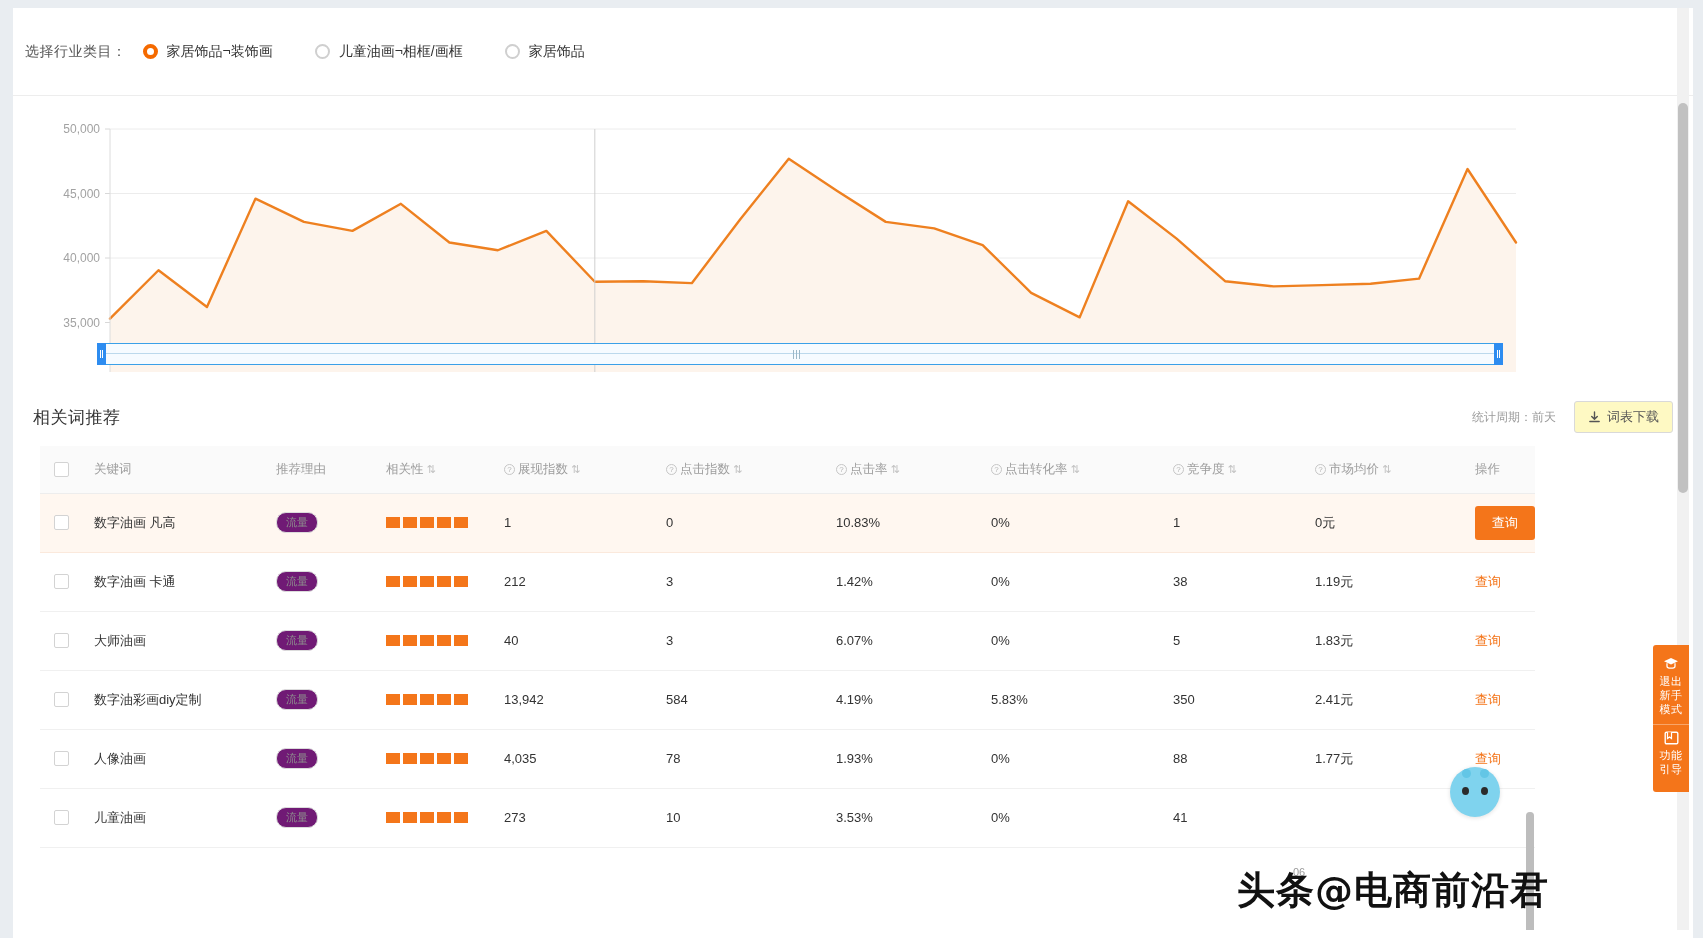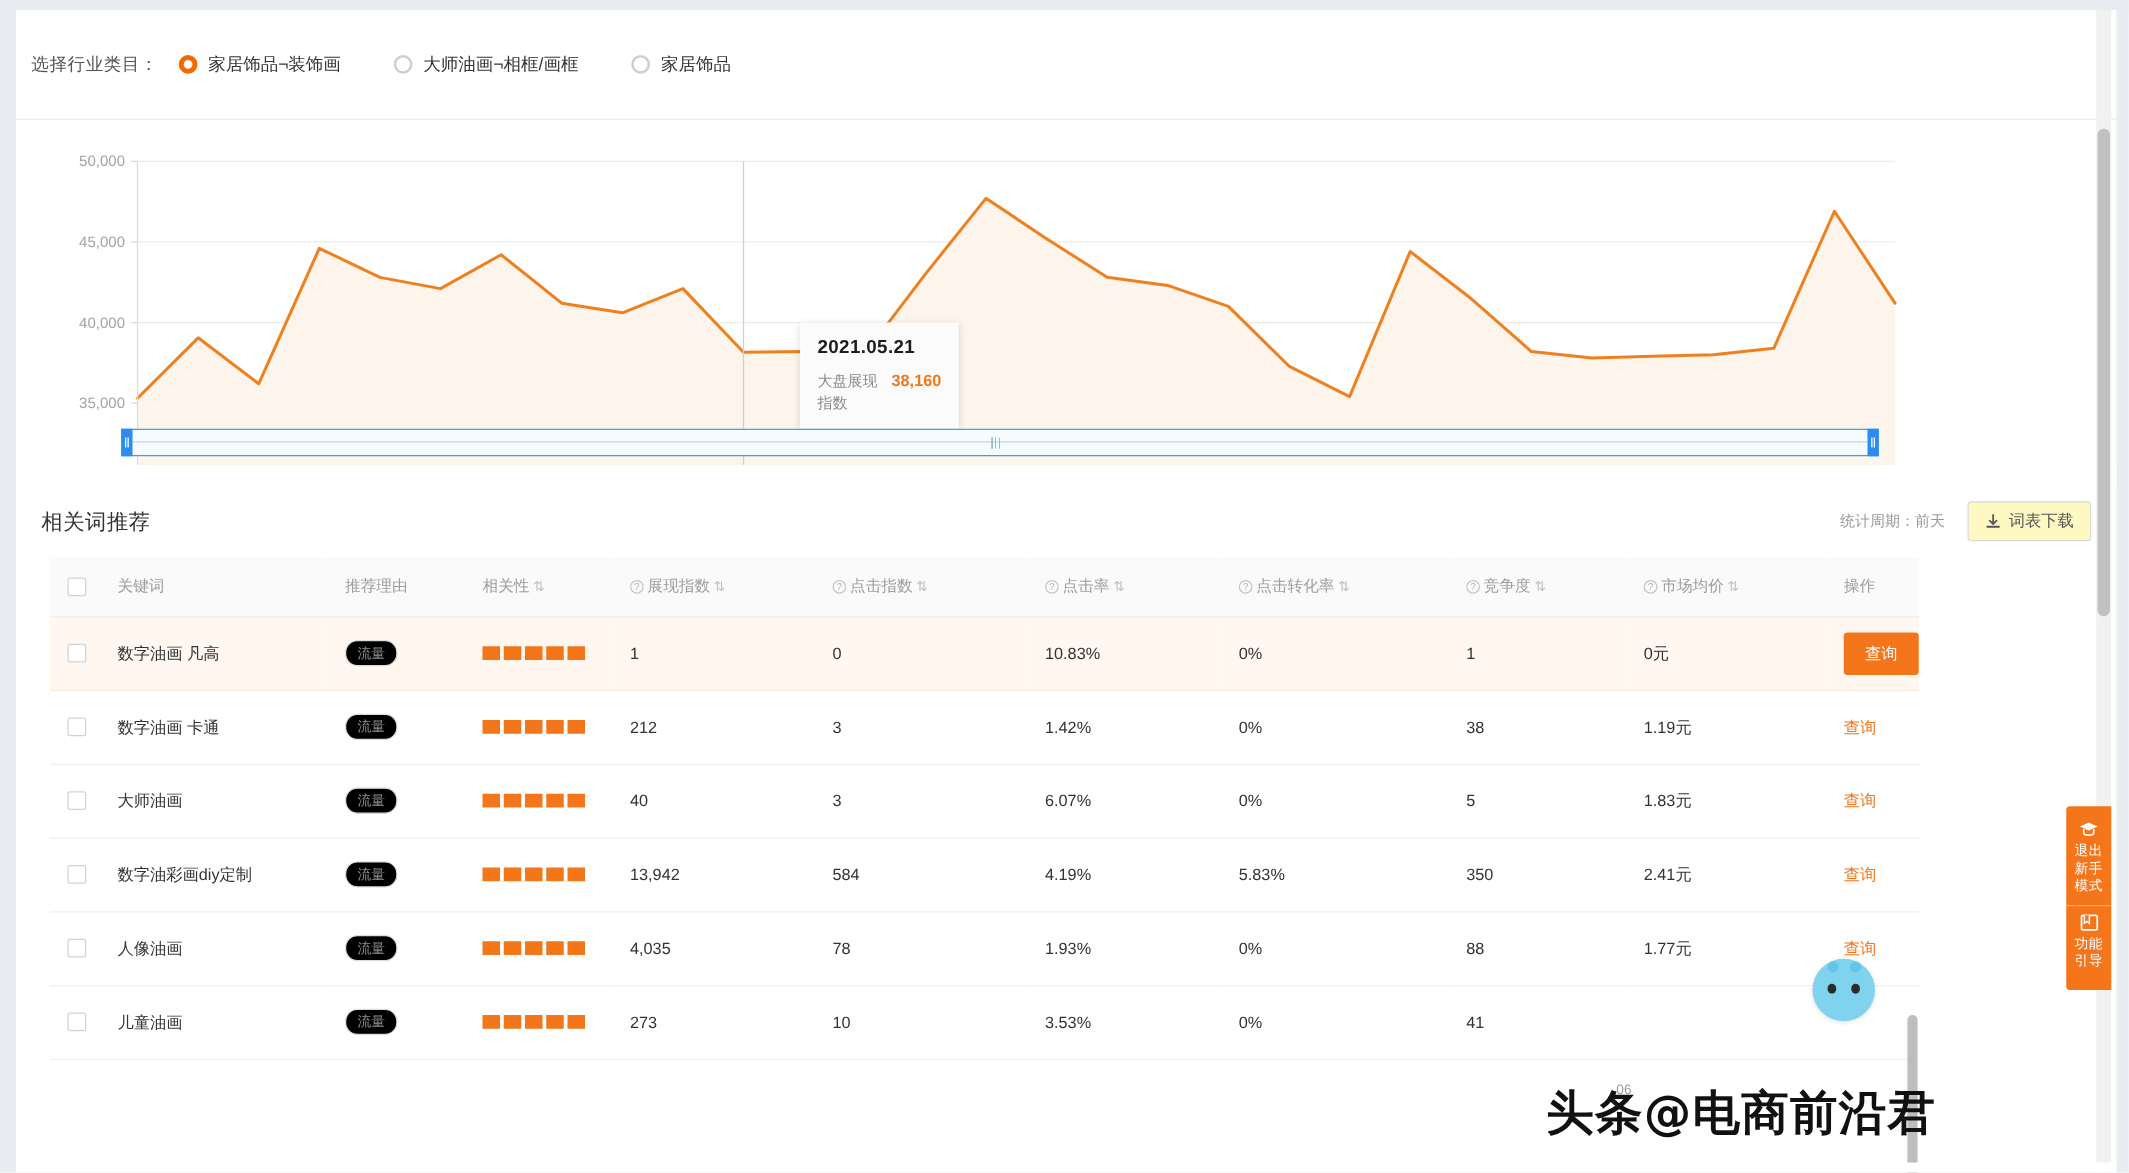--- a/index.html
+++ b/index.html
@@ -144,21 +144,21 @@
     border:1px solid #c6c6c6; color:#b5b5b5; font-size:8px;
     line-height:10px; text-align:center; margin-right:3px;
     vertical-align:middle; cursor:pointer;
   }
   .sort-ico {
     display:inline-block; margin-left:3px; color:#c2c2c2;
     font-size:11px; letter-spacing:-1px; cursor:pointer; vertical-align:middle;
   }
   .tag {
     display:inline-block; border:1px solid #dcdcdc; border-radius:10px;
-    padding:2px 9px; font-size:11px; color:#8d8d8d; background:#000000;
+    padding:2px 9px; font-size:11px; color:#8d8d8d; background:#701a75;
   }
   .bars { display:flex; gap:3px; }
   .bar { width:14px; height:11px; background:#f4761a; }
   .btn-query {
     display:inline-block; background:#f4751a; color:#fff;
     font-size:13px; border-radius:3px; padding:8px 17px; cursor:pointer;
   }
   .lnk-query { color:#f4751a; font-size:13px; cursor:pointer; }
 
   
@@ -238,21 +238,21 @@
 
   <div class="cat-bar">
     <span class="cat-label">选择行业类目：</span>
     <div class="radio-group" id="radio-group">
         <div class="radio-item checked">
           <span class="radio-dot"></span>
           <span class="radio-text">家居饰品¬装饰画</span>
         </div>
         <div class="radio-item">
           <span class="radio-dot"></span>
-          <span class="radio-text">大师油画¬相框/画框</span>
+          <span class="radio-text">儿童油画¬相框/画框</span>
         </div>
         <div class="radio-item">
           <span class="radio-dot"></span>
           <span class="radio-text">家居饰品</span>
         </div>
       </div>
   </div>
 
   <div class="chart-panel">
     <svg class="chart-svg" width="1680" height="295" id="chart-svg">
@@ -333,27 +333,20 @@
         <line x1="1357.5517241379312" y1="290" x2="1357.5517241379312" y2="294" stroke="#dcdcdc" stroke-width="1"></line>
         <text x="1406.0344827586207" y="298" font-size="11.5" fill="#9b9b9b" text-anchor="end" transform="rotate(-38 1406.0344827586207 298)" font-family="&quot;Liberation Sans&quot;, sans-serif">21-06-07</text>
         <line x1="1406.0344827586207" y1="290" x2="1406.0344827586207" y2="294" stroke="#dcdcdc" stroke-width="1"></line>
         <text x="1454.5172413793105" y="298" font-size="11.5" fill="#9b9b9b" text-anchor="end" transform="rotate(-38 1454.5172413793105 298)" font-family="&quot;Liberation Sans&quot;, sans-serif">21-06-08</text>
         <line x1="1454.5172413793105" y1="290" x2="1454.5172413793105" y2="294" stroke="#dcdcdc" stroke-width="1"></line>
         <text x="1503" y="298" font-size="11.5" fill="#9b9b9b" text-anchor="end" transform="rotate(-38 1503 298)" font-family="&quot;Liberation Sans&quot;, sans-serif">21-06-09</text>
         <line x1="1503" y1="290" x2="1503" y2="294" stroke="#dcdcdc" stroke-width="1"></line>
       </svg>
   </div>
 
-  <div class="tooltip">
-    <div class="tt-date">2021.05.21</div>
-    <div class="tt-row">
-      <span class="tt-name">大盘展现指数</span>
-      <span class="tt-val">38,160</span>
-    </div>
-  </div>
 
   <div class="datazoom">
     <div class="dz-fill"></div>
     <div class="dz-line"></div>
     <div class="dz-mid"></div>
     <div class="dz-handle left"></div>
     <div class="dz-handle right"></div>
   </div>
 
   <div class="rw-section">

